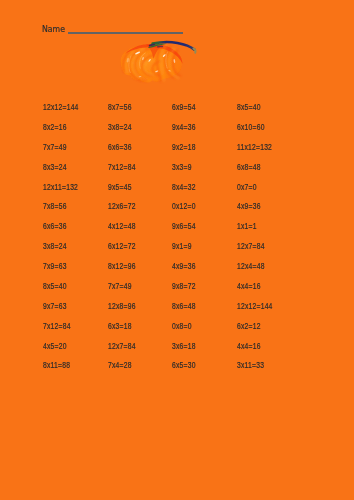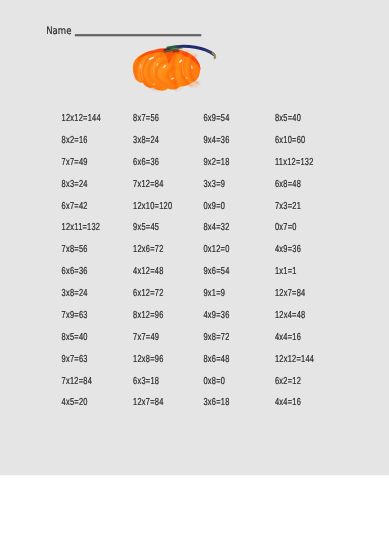--- a/index.html
+++ b/index.html
@@ -1,24 +1,24 @@
 <!DOCTYPE html>
 <html><head>
 <meta charset="utf-8">
 <title>Worksheet</title>
 <style>
   html,body{margin:0;padding:0;}
   body{width:354px;height:500px;background:#ffffff;font-family:"Liberation Sans",sans-serif;overflow:hidden;-webkit-font-smoothing:antialiased;}
-  .page{position:relative;width:354px;height:432px;background:#e5e5e5;}
+  .page{position:relative;width:354px;height:500px;background:#f97316;}
   .name-row{position:absolute;left:42.2px;top:24.2px;display:flex;align-items:baseline;}
   .name-label{font-family:"DejaVu Sans",sans-serif;font-size:9.5px;color:#2e2e2e;line-height:1;display:inline-block;transform:scaleX(0.82);transform-origin:left;-webkit-text-stroke:0.2px #2e2e2e;filter:blur(0.22px);}
   .name-line{width:115px;height:1.6px;background:#636363;margin-left:-2.2px;position:relative;top:1.4px;}
   .pepper{position:absolute;left:0;top:0;width:354px;height:500px;pointer-events:none;}
   .problems{position:absolute;left:43px;top:102px;width:300px;}
-  .prow{display:flex;height:19.88px;margin-left:13px;}
+  .prow{display:flex;height:19.88px;}
   .cell{width:64.55px;font-size:9.2px;color:#2b2b2b;font-family:"Liberation Sans",sans-serif;
         transform:scaleX(0.735);transform-origin:left center;-webkit-text-stroke:0.22px #2b2b2b;
         letter-spacing:0.3px;filter:blur(0.25px);white-space:nowrap;}
 
 </style>
 </head>
 <body>
 
 <div class="page">
   <div class="name-row">
@@ -131,26 +131,20 @@
         <div class="cell">9x2=18</div>
         <div class="cell">11x12=132</div>
       </div>
       <div class="prow">
         <div class="cell">8x3=24</div>
         <div class="cell">7x12=84</div>
         <div class="cell">3x3=9</div>
         <div class="cell">6x8=48</div>
       </div>
       <div class="prow">
-        <div class="cell">6x7=42</div>
-        <div class="cell">12x10=120</div>
-        <div class="cell">0x9=0</div>
-        <div class="cell">7x3=21</div>
-      </div>
-      <div class="prow">
         <div class="cell">12x11=132</div>
         <div class="cell">9x5=45</div>
         <div class="cell">8x4=32</div>
         <div class="cell">0x7=0</div>
       </div>
       <div class="prow">
         <div class="cell">7x8=56</div>
         <div class="cell">12x6=72</div>
         <div class="cell">0x12=0</div>
         <div class="cell">4x9=36</div>
@@ -190,14 +184,20 @@
         <div class="cell">6x3=18</div>
         <div class="cell">0x8=0</div>
         <div class="cell">6x2=12</div>
       </div>
       <div class="prow">
         <div class="cell">4x5=20</div>
         <div class="cell">12x7=84</div>
         <div class="cell">3x6=18</div>
         <div class="cell">4x4=16</div>
       </div>
+      <div class="prow">
+        <div class="cell">8x11=88</div>
+        <div class="cell">7x4=28</div>
+        <div class="cell">6x5=30</div>
+        <div class="cell">3x11=33</div>
+      </div>
     </div>
 </div>
 
 </body></html>

